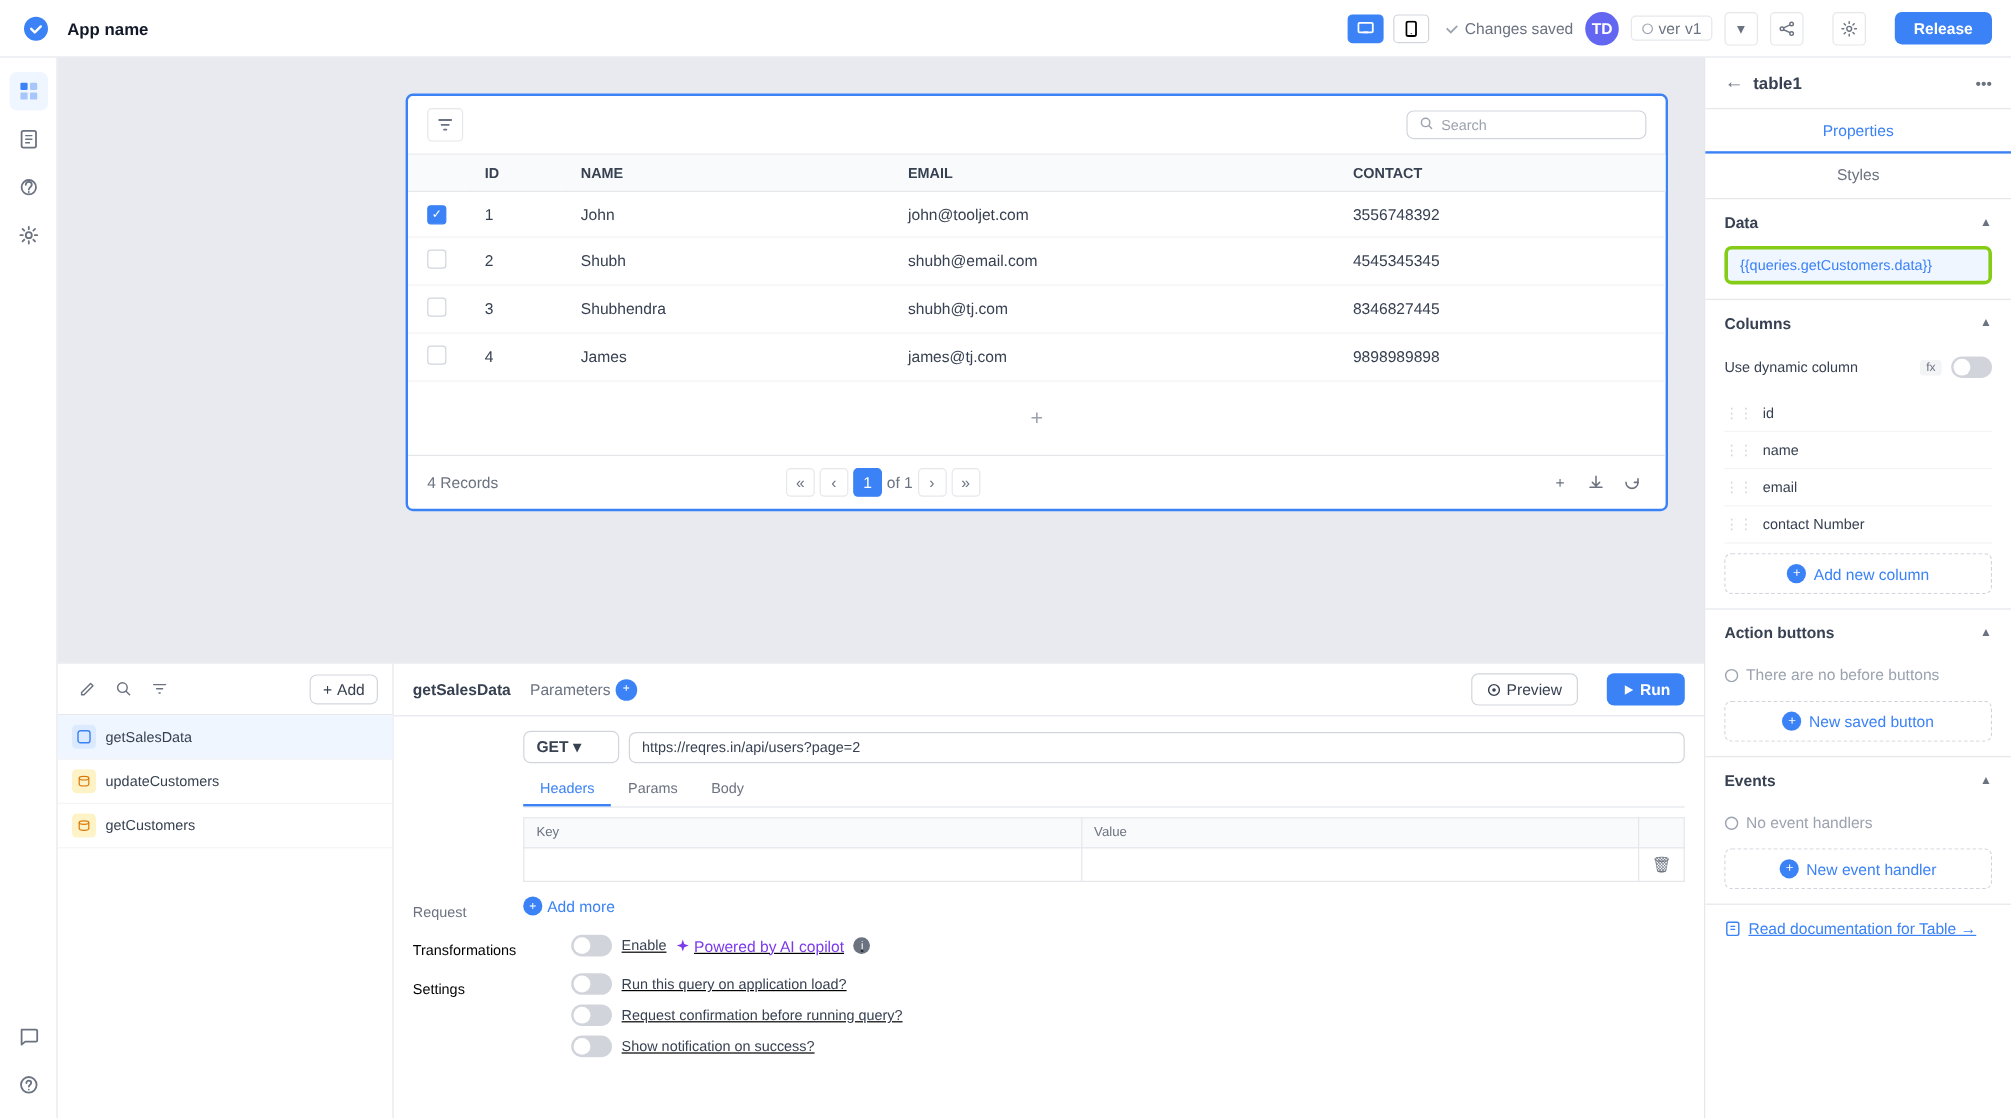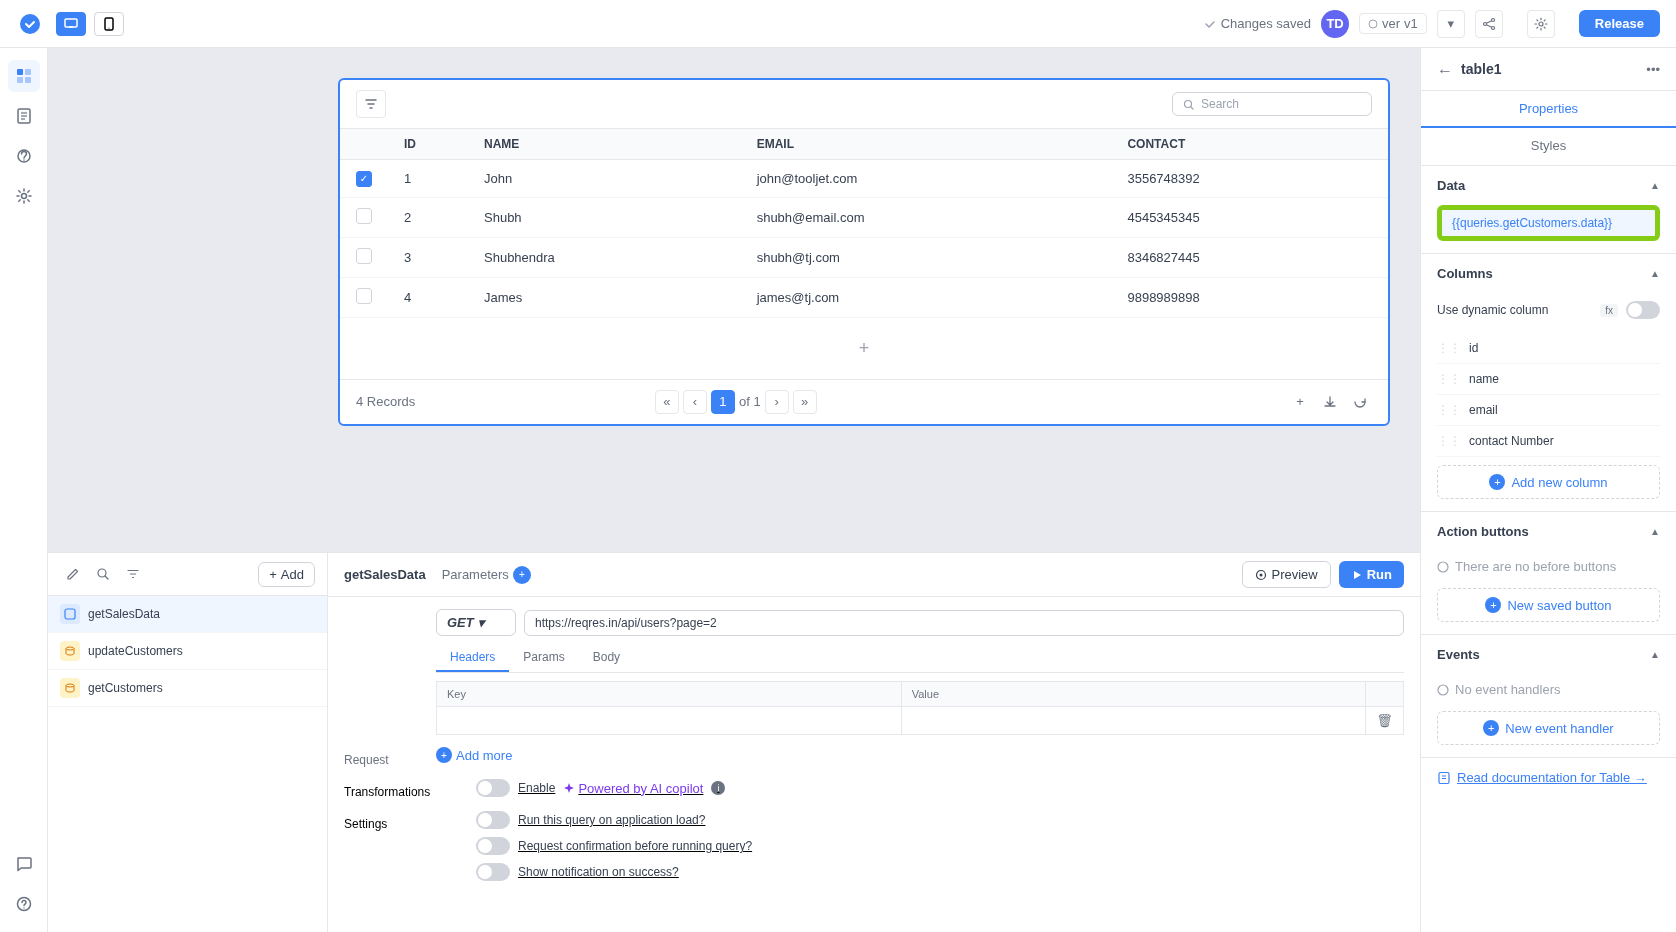--- a/index.html
+++ b/index.html
@@ -80,21 +80,21 @@
       display: flex;
       align-items: center;
       padding: 10px 16px;
       border-bottom: 1px solid #e5e7eb;
       gap: 8px;
     }
     .filter-btn { width: 30px; height: 28px; display: flex; align-items: center; justify-content: center; border: 1px solid #e5e7eb; border-radius: 4px; cursor: pointer; color: #6b7280; background: #fff; }
     .table-search {
       margin-left: auto;
       display: flex;
-      align-items: flex-end;
+      align-items: flex-start;
       gap: 6px;
       border: 1px solid #d1d5db;
       border-radius: 6px;
       padding: 4px 10px;
       width: 200px;
       background: #fff;
       color: #9ca3af;
     }
 
     .table-grid { width: 100%; border-collapse: collapse; }
@@ -199,21 +199,21 @@
     .query-editor { flex: 1; display: flex; flex-direction: column; overflow: hidden; }
     .query-header {
       display: flex;
       align-items: center;
       padding: 8px 16px;
       border-bottom: 1px solid #e5e7eb;
       gap: 16px;
     }
     .query-name { font-weight: 600; color: #374151; }
     .query-params { display: flex; align-items: center; gap: 4px; color: #6b7280; font-size: 12px; }
-    .query-header-right { margin-left: auto; display: flex; gap: 8px; }
+    .query-header-right { margin-left: auto; display: flex; gap: 24px; }
     .btn-preview { display: flex; align-items: center; gap: 4px; padding: 5px 12px; border: 1px solid #d1d5db; border-radius: 6px; cursor: pointer; color: #374151; background: #fff; font-size: 12px; }
     .btn-run { display: flex; align-items: center; gap: 4px; padding: 5px 12px; border: none; border-radius: 6px; cursor: pointer; color: #fff; background: #3b82f6; font-size: 12px; font-weight: 600; }
 
     .query-body { flex: 1; overflow-y: auto; padding: 12px 16px; display: flex; flex-direction: column; gap: 12px; }
 
     .request-section { display: flex; gap: 12px; align-items: flex-end; }
     .request-label { color: #6b7280; font-size: 12px; width: 80px; flex-shrink: 0; padding-top: 4px; }
     .request-content { flex: 1; display: flex; flex-direction: column; gap: 8px; }
     .method-url-row { display: flex; gap: 8px; align-items: center; }
     .method-select {
@@ -222,21 +222,20 @@
       gap: 4px;
       border: 1px solid #d1d5db;
       border-radius: 6px;
       padding: 5px 10px;
       background: #fff;
       cursor: pointer;
       color: #374151;
       font-weight: 600;
       font-size: 12px;
       min-width: 80px;
-      font-style: italic;
     }
     .url-input {
       flex: 1;
       border: 1px solid #d1d5db;
       border-radius: 6px;
       padding: 5px 10px;
       font-size: 12px;
       color: #374151;
       background: #fff;
     }
@@ -318,21 +317,21 @@
       padding: 12px 16px;
       cursor: pointer;
     }
     .panel-section-title { font-weight: 600; color: #374151; flex: 1; font-size: 13px; }
     .chevron { color: #6b7280; font-size: 10px; }
 
     .panel-section-content { padding: 0 16px 12px; }
 
     .data-input {
       width: 100%;
-      border: 5px solid #84cc16;
+      border: 3px solid #84cc16;
       border-radius: 6px;
       padding: 6px 10px;
       font-size: 12px;
       color: #3b82f6;
       background: #eff6ff;
     }
 
     .columns-list { display: flex; flex-direction: column; }
     .column-item {
       display: flex;
@@ -414,20 +413,21 @@
 </head>
 <body>
 
 <div class="topbar">
   <div class="topbar-logo">
     <svg width="24" height="24" viewBox="0 0 24 24" fill="none">
       <circle cx="12" cy="12" r="10" fill="#3b82f6"></circle>
       <path d="M8 12l3 3 5-5" stroke="#fff" stroke-width="2" stroke-linecap="round" stroke-linejoin="round"></path>
     </svg>
   </div>
+  <span class="topbar-appname">App name</span>
 
   <div class="topbar-center">
     <div class="topbar-icon-btn active">
       <svg width="14" height="14" viewBox="0 0 14 14" fill="currentColor">
           <rect x="1" y="2" width="12" height="8" rx="1" fill="none" stroke="currentColor" stroke-width="1.5"></rect>
           <line x1="5" y1="10" x2="9" y2="10" stroke="currentColor" stroke-width="1.5"></line>
         </svg>
     </div>
     <div class="topbar-icon-btn">
       <svg width="10" height="14" viewBox="0 0 10 14" fill="none">

